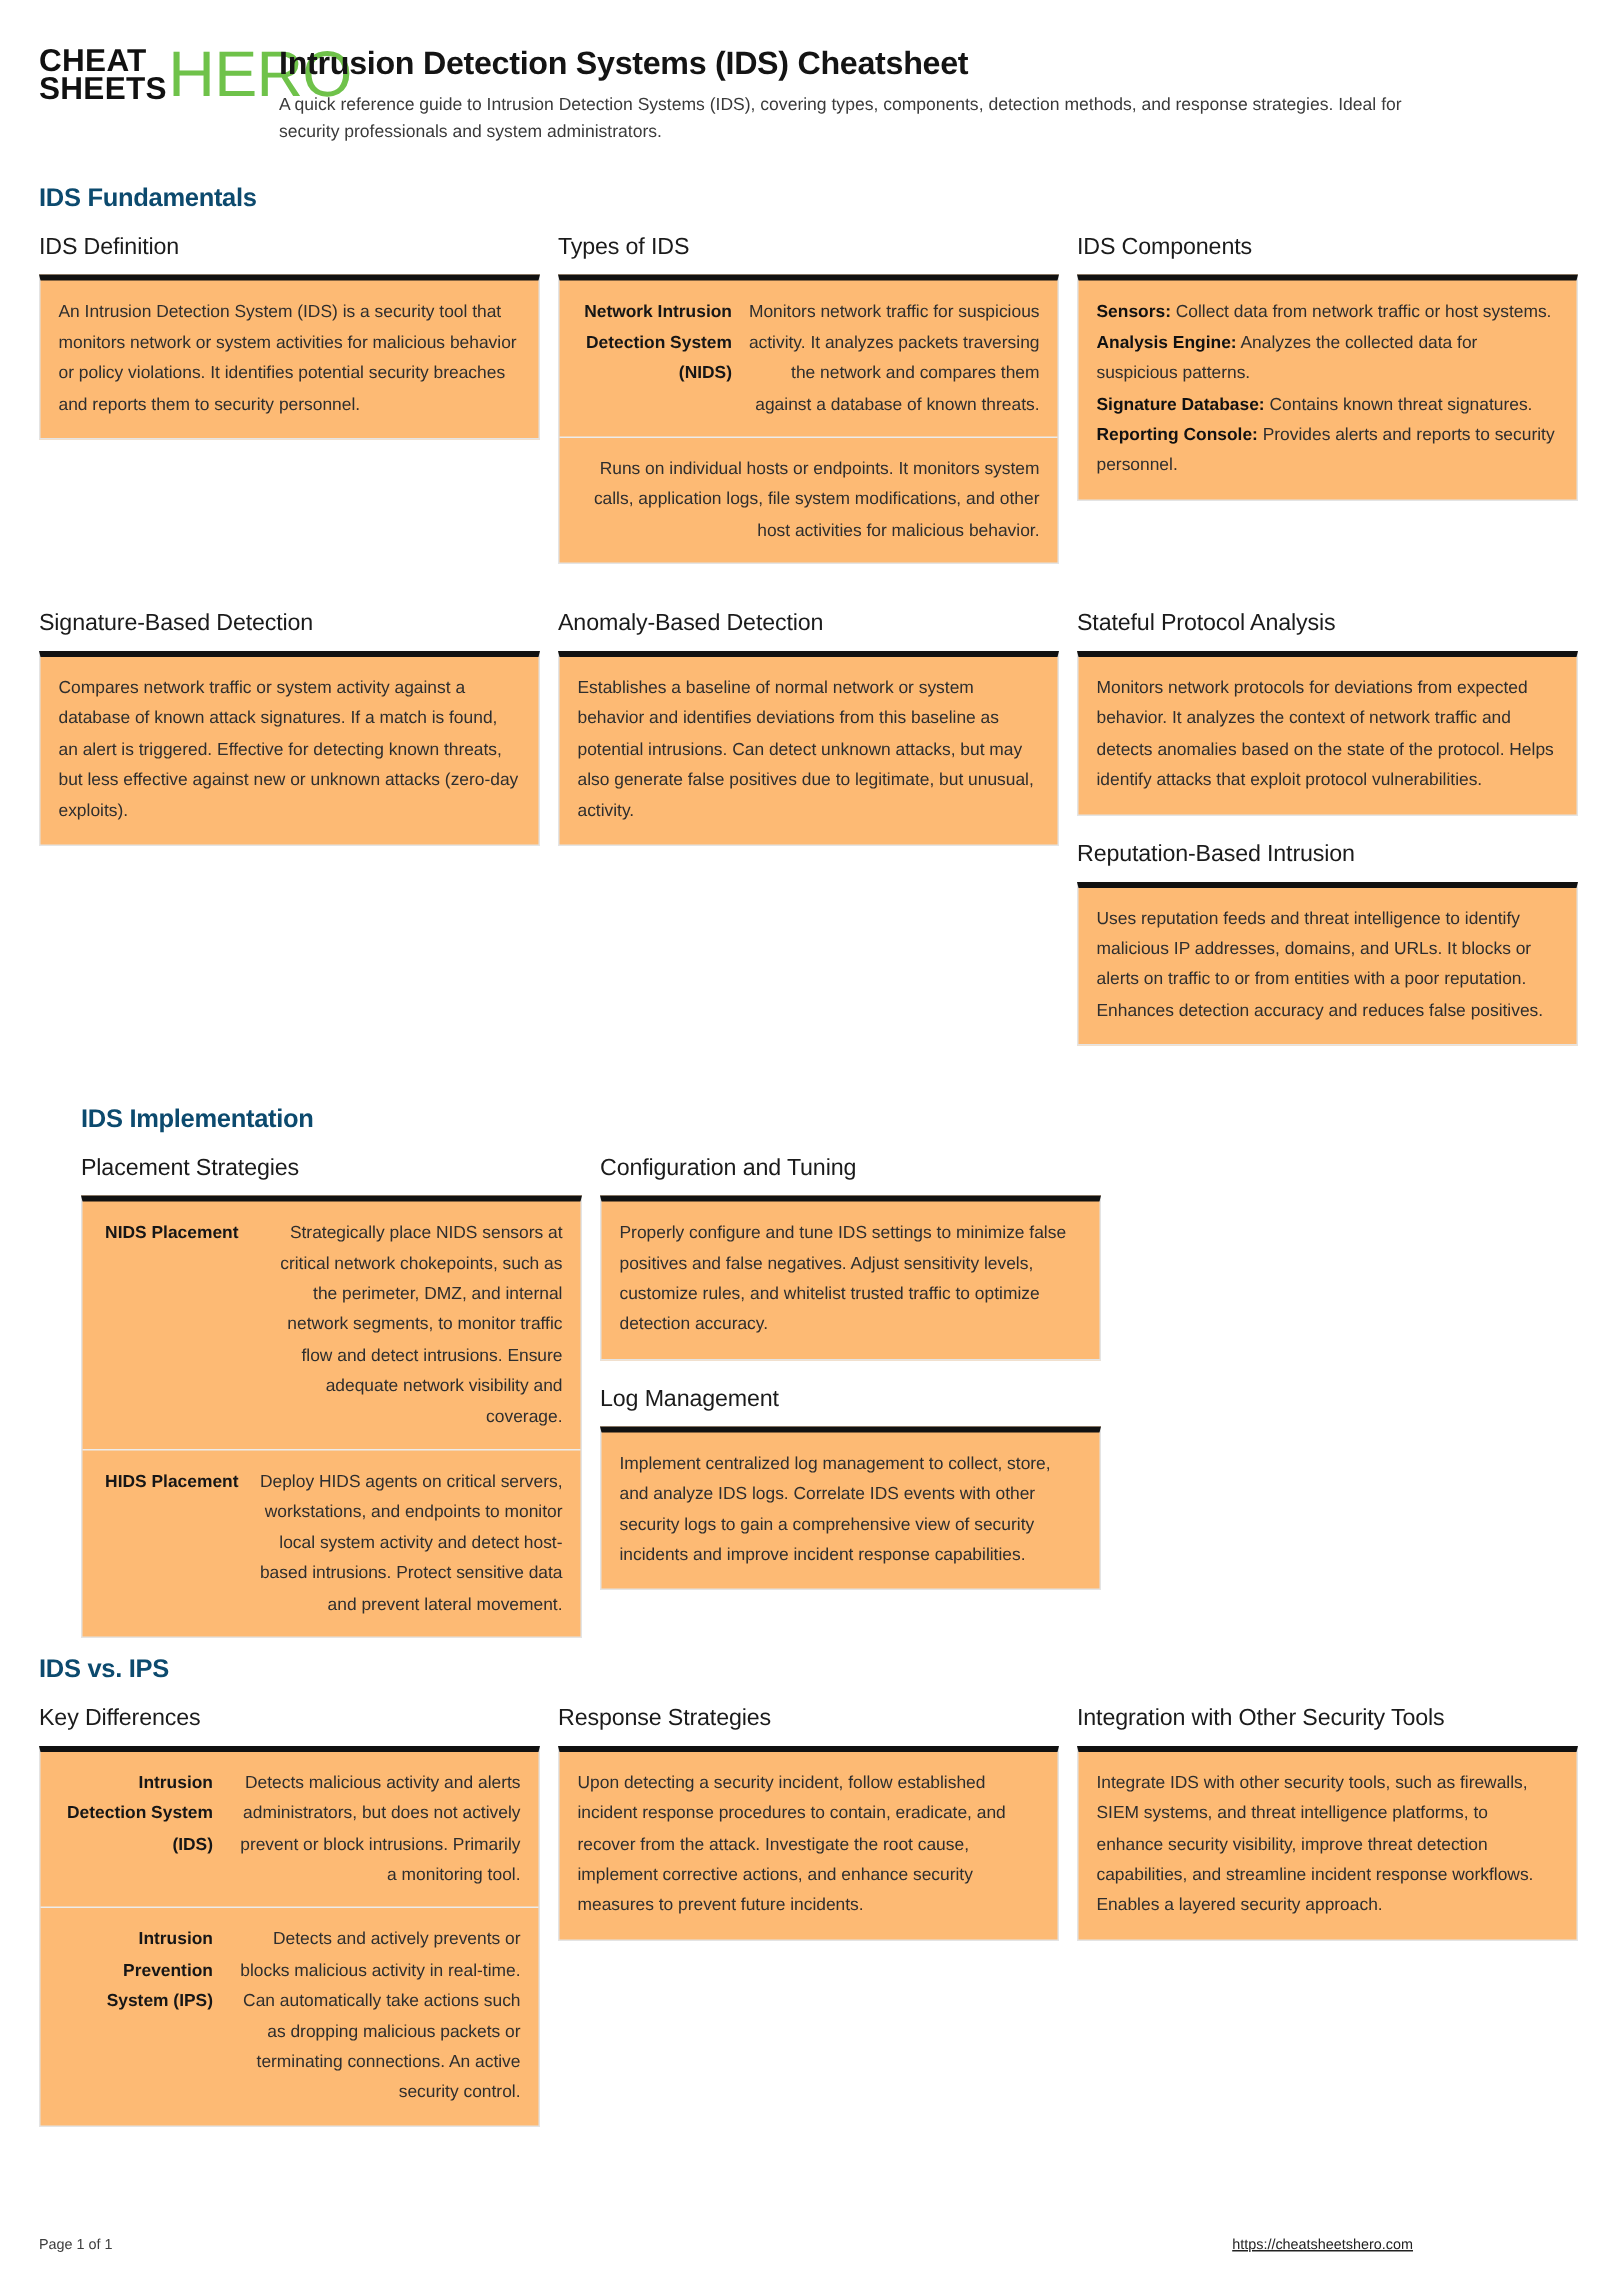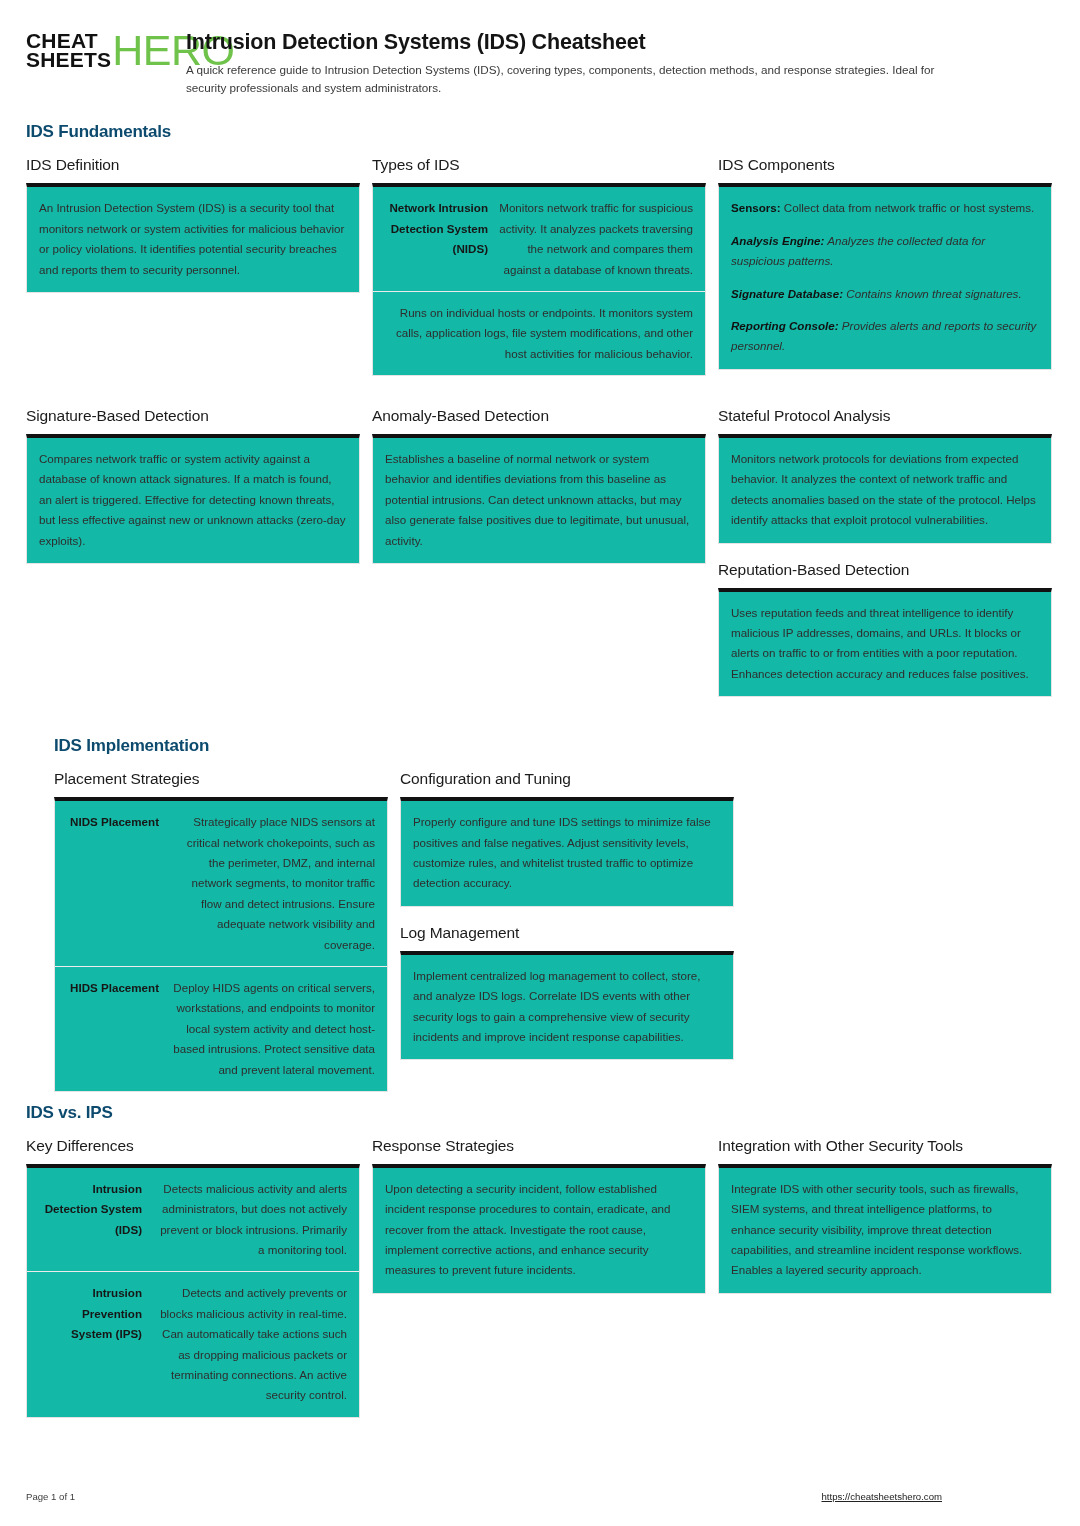--- a/index.html
+++ b/index.html
@@ -49,28 +49,28 @@
   .cols { display: flex; gap: 12px; align-items: flex-start; }
   .col { width: 334px; flex: 0 0 334px; }
 
   .card-title {
     font-size: 15.5px; font-weight: 400; color: #1b1b1b; letter-spacing: -0.1px;
     margin-bottom: 9px;
   }
   .card {
     border: 1px solid #e4e4e4;
     border-top: 4px solid #111111;
-    background: #14b8a6;
+    background: #fdba74;
     padding: 11px 12px 12px 12px;
     margin-bottom: 17px;
   }
   .card p, .card .para {
     font-size: 11.6px; line-height: 1.76; color: #2e2e2e;
   }
-  .card .para + .para { margin-top: 12px; font-style: italic; }
+  .card .para + .para { margin-top: 0; }
 
   
   .card.table-card { padding: 0; text-align: right; }
   .trow { display: flex; padding: 11px 12px 11px 12px; gap: 10px; }
   .trow + .trow { border-top: 1px solid #ececec; }
   .tkey {
     width: 103px; flex: 0 0 103px;
     font-size: 11.6px; font-weight: 700; line-height: 1.76; color: #161616;
   }
   .tval { flex: 1; font-size: 11.6px; line-height: 1.76; color: #2e2e2e; }
@@ -159,21 +159,21 @@
         <div class="card">
           <div class="para">Establishes a baseline of normal network or system behavior and identifies deviations from this baseline as potential intrusions. Can detect unknown attacks, but may also generate false positives due to legitimate, but unusual, activity.</div>
         </div>
       </div>
 
       <div class="col">
         <div class="card-title">Stateful Protocol Analysis</div>
         <div class="card">
           <div class="para">Monitors network protocols for deviations from expected behavior. It analyzes the context of network traffic and detects anomalies based on the state of the protocol. Helps identify attacks that exploit protocol vulnerabilities.</div>
         </div>
-        <div class="card-title">Reputation-Based Detection</div>
+        <div class="card-title">Reputation-Based Intrusion</div>
         <div class="card">
           <div class="para">Uses reputation feeds and threat intelligence to identify malicious IP addresses, domains, and URLs. It blocks or alerts on traffic to or from entities with a poor reputation. Enhances detection accuracy and reduces false positives.</div>
         </div>
       </div>
 
     </div>
   </div>
 
   <div class="section" style="margin-top:22px;margin-left:28px;">
     <div class="section-title">IDS Implementation</div>

